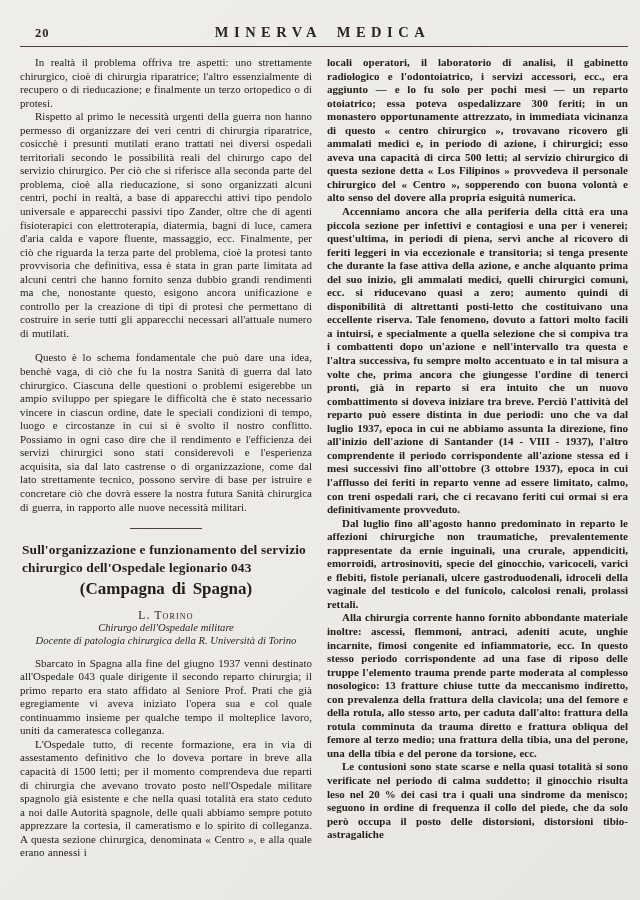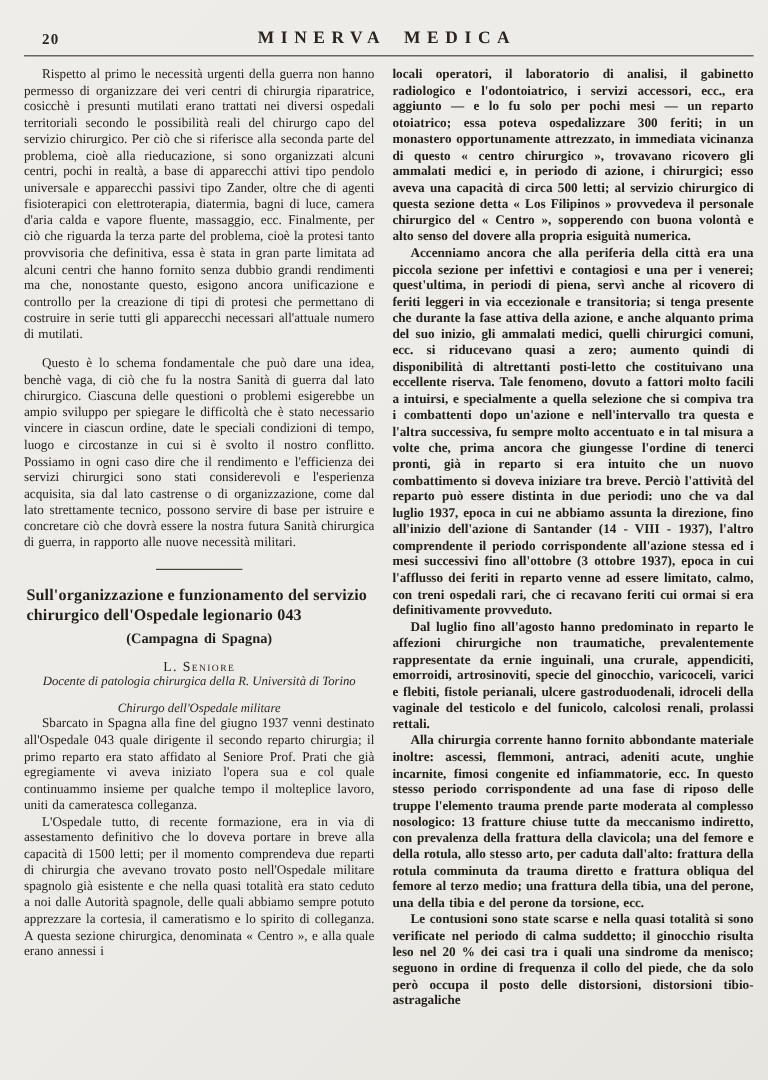--- a/index.html
+++ b/index.html
@@ -53,21 +53,21 @@
     width:72px;height:0;border-top:1.4px solid #4a423a;
     margin:14px auto 12px auto;
   }
   .art-title{
     margin:0 0 3px 0;padding:0 2px;
     font-size:13.4px;line-height:17.5px;font-weight:bold;
     text-align:left;color:#241e17;letter-spacing:0.01em;
   }
   .art-subtitle{
     margin:1px 0 10px 0;
-    font-size:12px;font-weight:bold;text-align:center;color:#241e17;
+    font-size:17px;font-weight:bold;text-align:center;color:#241e17;
     word-spacing:0.15em;
   }
   .author{
     margin:2px 0 1px 0;
     font-size:11.5px;text-align:center;
     font-variant:small-caps;letter-spacing:0.1em;color:#2b251e;
   }
   .role{
     margin:0;font-size:10.6px;line-height:12.8px;
     font-style:italic;text-align:center;color:#2b251e;
@@ -81,30 +81,31 @@
 
   <div class="header">
     <span class="pagenum">20</span>
     <span class="journal">MINERVA MEDICA</span>
   </div>
   <div class="header-rule"></div>
 
   <div class="columns">
 
     <div class="col left">
+      <p class="body ind">In realtà il problema offriva tre aspetti: uno strettamente chirurgico, cioè di chirurgia riparatrice; l'altro essenzialmente di recupero o di rieducazione; e finalmente un terzo ortopedico o di protesi.</p>
       <p class="body ind">Rispetto al primo le necessità urgenti della guerra non hanno permesso di organizzare dei veri centri di chirurgia riparatrice, cosicchè i presunti mutilati erano trattati nei diversi ospedali territoriali secondo le possibilità reali del chirurgo capo del servizio chirurgico. Per ciò che si riferisce alla seconda parte del problema, cioè alla rieducazione, si sono organizzati alcuni centri, pochi in realtà, a base di apparecchi attivi tipo pendolo universale e apparecchi passivi tipo Zander, oltre che di agenti fisioterapici con elettroterapia, diatermia, bagni di luce, camera d'aria calda e vapore fluente, massaggio, ecc. Finalmente, per ciò che riguarda la terza parte del problema, cioè la protesi tanto provvisoria che definitiva, essa è stata in gran parte limitata ad alcuni centri che hanno fornito senza dubbio grandi rendimenti ma che, nonostante questo, esigono ancora unificazione e controllo per la creazione di tipi di protesi che permettano di costruire in serie tutti gli apparecchi necessari all'attuale numero di mutilati.</p>
       <p class="body ind gap">Questo è lo schema fondamentale che può dare una idea, benchè vaga, di ciò che fu la nostra Sanità di guerra dal lato chirurgico. Ciascuna delle questioni o problemi esigerebbe un ampio sviluppo per spiegare le difficoltà che è stato necessario vincere in ciascun ordine, date le speciali condizioni di tempo, luogo e circostanze in cui si è svolto il nostro conflitto. Possiamo in ogni caso dire che il rendimento e l'efficienza dei servizi chirurgici sono stati considerevoli e l'esperienza acquisita, sia dal lato castrense o di organizzazione, come dal lato strettamente tecnico, possono servire di base per istruire e concretare ciò che dovrà essere la nostra futura Sanità chirurgica di guerra, in rapporto alle nuove necessità militari.</p>
 
       <div class="section-rule"></div>
 
       <h2 class="art-title">Sull'organizzazione e funzionamento del servizio chirurgico dell'Ospedale legionario 043</h2>
       <div class="art-subtitle">(Campagna di Spagna)</div>
-      <div class="author">L. Seniore</div>
+      <div class="author">L. Torino</div>
+      <div class="role">Chirurgo dell'Ospedale militare</div>
       <div class="role last">Docente di patologia chirurgica della R. Università di Torino</div>
-      <div class="role">Chirurgo dell'Ospedale militare</div>
 
       <p class="body ind">Sbarcato in Spagna alla fine del giugno 1937 venni destinato all'Ospedale 043 quale dirigente il secondo reparto chirurgia; il primo reparto era stato affidato al Seniore Prof. Prati che già egregiamente vi aveva iniziato l'opera sua e col quale continuammo insieme per qualche tempo il molteplice lavoro, uniti da cameratesca colleganza.</p>
       <p class="body ind">L'Ospedale tutto, di recente formazione, era in via di assestamento definitivo che lo doveva portare in breve alla capacità di 1500 letti; per il momento comprendeva due reparti di chirurgia che avevano trovato posto nell'Ospedale militare spagnolo già esistente e che nella quasi totalità era stato ceduto a noi dalle Autorità spagnole, delle quali abbiamo sempre potuto apprezzare la cortesia, il cameratismo e lo spirito di colleganza. A questa sezione chirurgica, denominata « Centro », e alla quale erano annessi i</p>
     </div>
 
     <div class="vrule"></div>
 
     <div class="col right">
       <p class="body">locali operatori, il laboratorio di analisi, il gabinetto radiologico e l'odontoiatrico, i servizi accessori, ecc., era aggiunto — e lo fu solo per pochi mesi — un reparto otoiatrico; essa poteva ospedalizzare 300 feriti; in un monastero opportunamente attrezzato, in immediata vicinanza di questo « centro chirurgico », trovavano ricovero gli ammalati medici e, in periodo di azione, i chirurgici; esso aveva una capacità di circa 500 letti; al servizio chirurgico di questa sezione detta « Los Filipinos » provvedeva il personale chirurgico del « Centro », sopperendo con buona volontà e alto senso del dovere alla propria esiguità numerica.</p>
       <p class="body ind">Accenniamo ancora che alla periferia della città era una piccola sezione per infettivi e contagiosi e una per i venerei; quest'ultima, in periodi di piena, servì anche al ricovero di feriti leggeri in via eccezionale e transitoria; si tenga presente che durante la fase attiva della azione, e anche alquanto prima del suo inizio, gli ammalati medici, quelli chirurgici comuni, ecc. si riducevano quasi a zero; aumento quindi di disponibilità di altrettanti posti-letto che costituivano una eccellente riserva. Tale fenomeno, dovuto a fattori molto facili a intuirsi, e specialmente a quella selezione che si compiva tra i combattenti dopo un'azione e nell'intervallo tra questa e l'altra successiva, fu sempre molto accentuato e in tal misura a volte che, prima ancora che giungesse l'ordine di tenerci pronti, già in reparto si era intuito che un nuovo combattimento si doveva iniziare tra breve. Perciò l'attività del reparto può essere distinta in due periodi: uno che va dal luglio 1937, epoca in cui ne abbiamo assunta la direzione, fino all'inizio dell'azione di Santander (14 - VIII - 1937), l'altro comprendente il periodo corrispondente all'azione stessa ed i mesi successivi fino all'ottobre (3 ottobre 1937), epoca in cui l'afflusso dei feriti in reparto venne ad essere limitato, calmo, con treni ospedali rari, che ci recavano feriti cui ormai si era definitivamente provveduto.</p>

